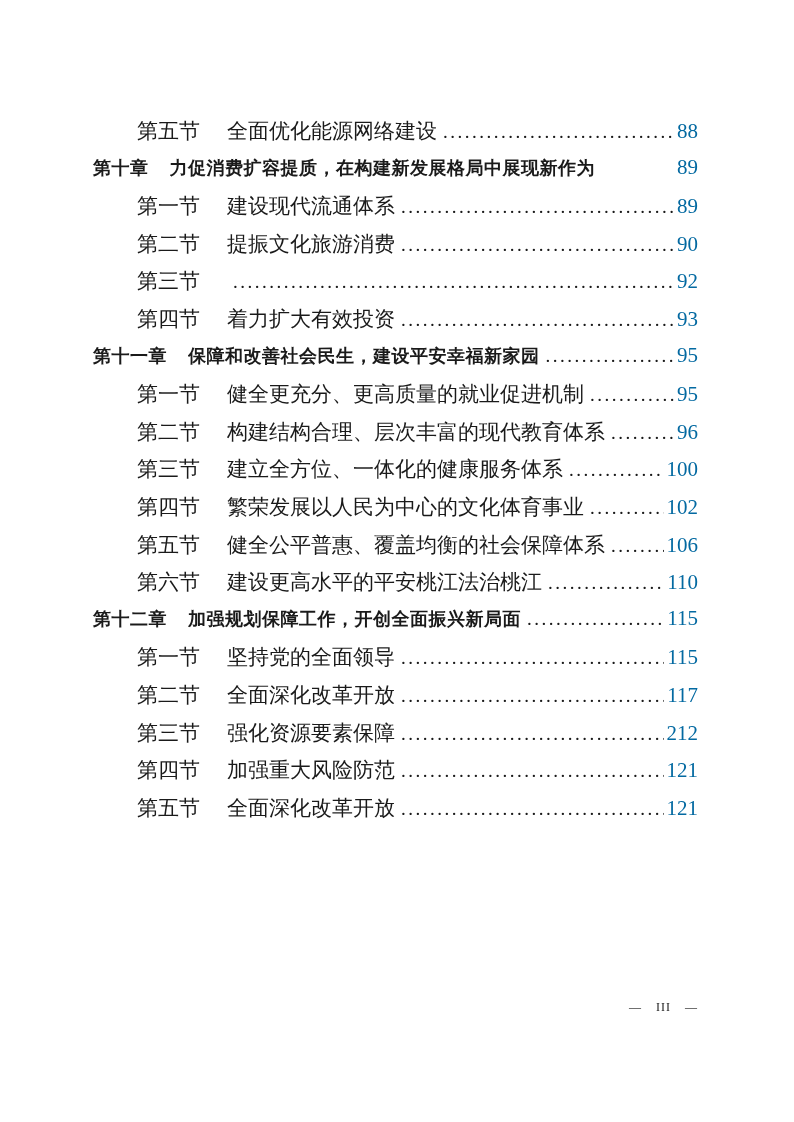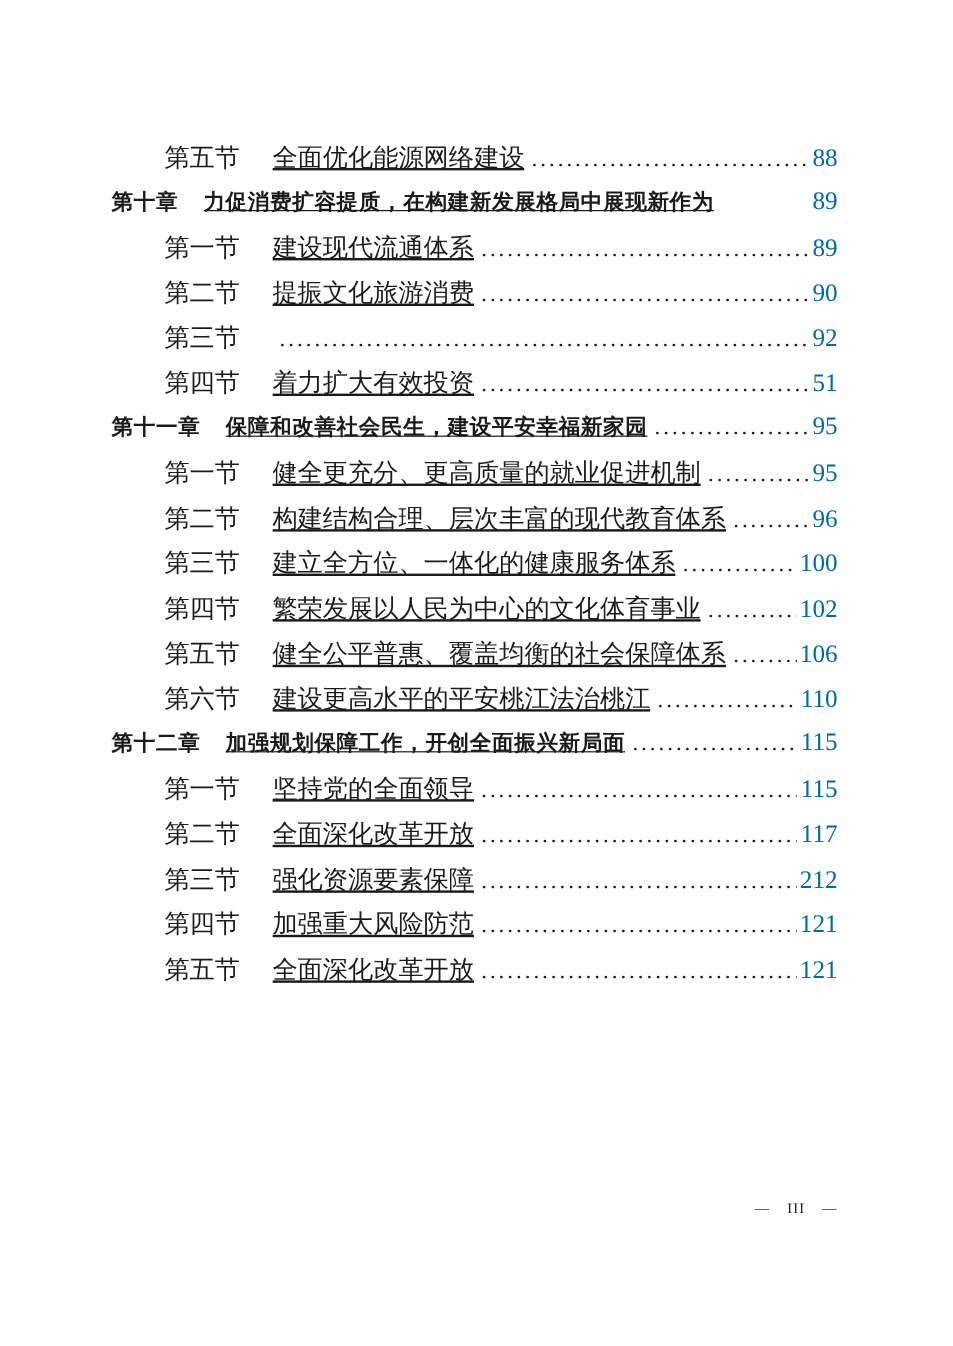--- a/index.html
+++ b/index.html
@@ -47,21 +47,20 @@
   .row.chapter .title {
     font-family: "Liberation Sans", "DejaVu Sans", sans-serif; 
     font-size: 18px;
     font-weight: 700;
     letter-spacing: 0.5px;
   }
   .row.chapter .label { margin-right: 21px; }
   .row .title {
     flex: 0 1 auto;
     overflow: hidden;
-    text-decoration: underline;
   }
   .leader {
     flex: 1 1 0;
     overflow: hidden;
     white-space: nowrap;
     margin: 0 3px 0 6px;
     font-family: "Liberation Serif", "DejaVu Serif", serif;
     font-size: 19px;
     letter-spacing: 2.5px;
     color: #1a1a1a;
@@ -120,21 +119,21 @@
     </div>
       <div class="row section">
       <span class="label">第三节</span>
       <span class="leader"></span>
       <span class="pagenum">92</span>
     </div>
       <div class="row section">
       <span class="label">第四节</span>
       <span class="title">着力扩大有效投资</span>
       <span class="leader"></span>
-      <span class="pagenum">51</span>
+      <span class="pagenum">93</span>
     </div>
       <div class="row chapter">
       <span class="label">第十一章</span>
       <span class="title">保障和改善社会民生，建设平安幸福新家园</span>
       <span class="leader"></span>
       <span class="pagenum">95</span>
     </div>
       <div class="row section">
       <span class="label">第一节</span>
       <span class="title">健全更充分、更高质量的就业促进机制</span>

